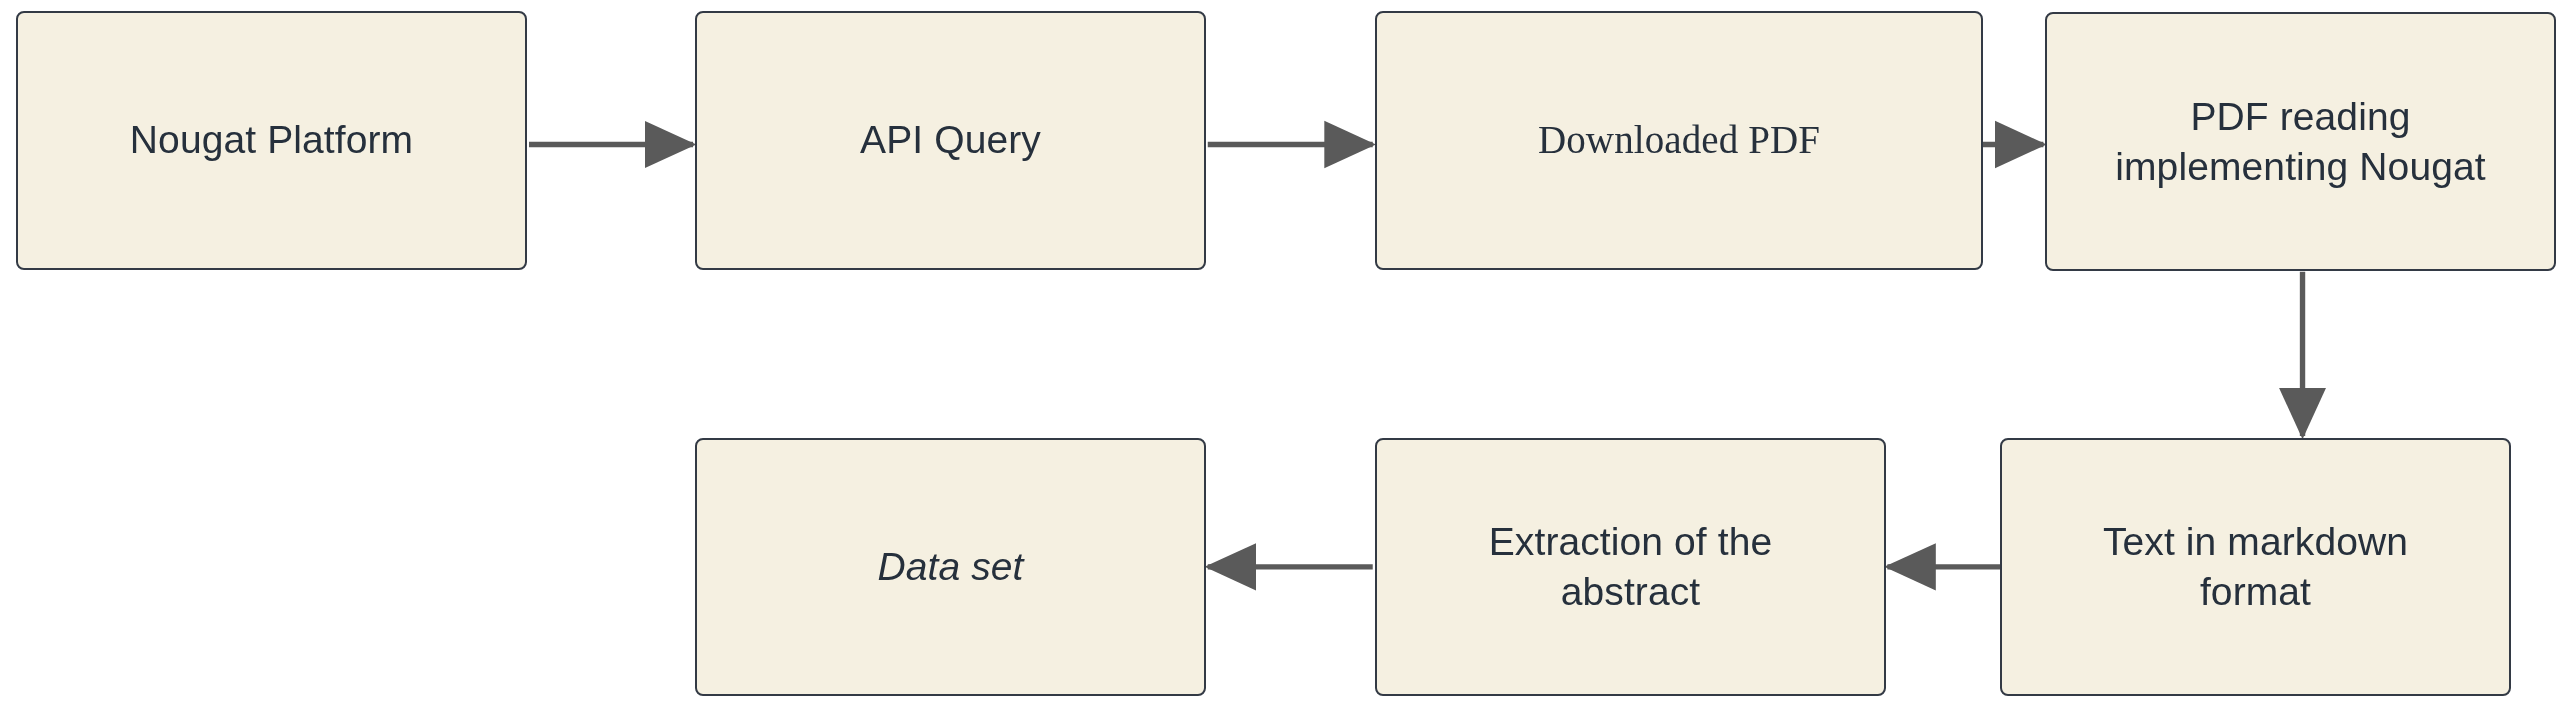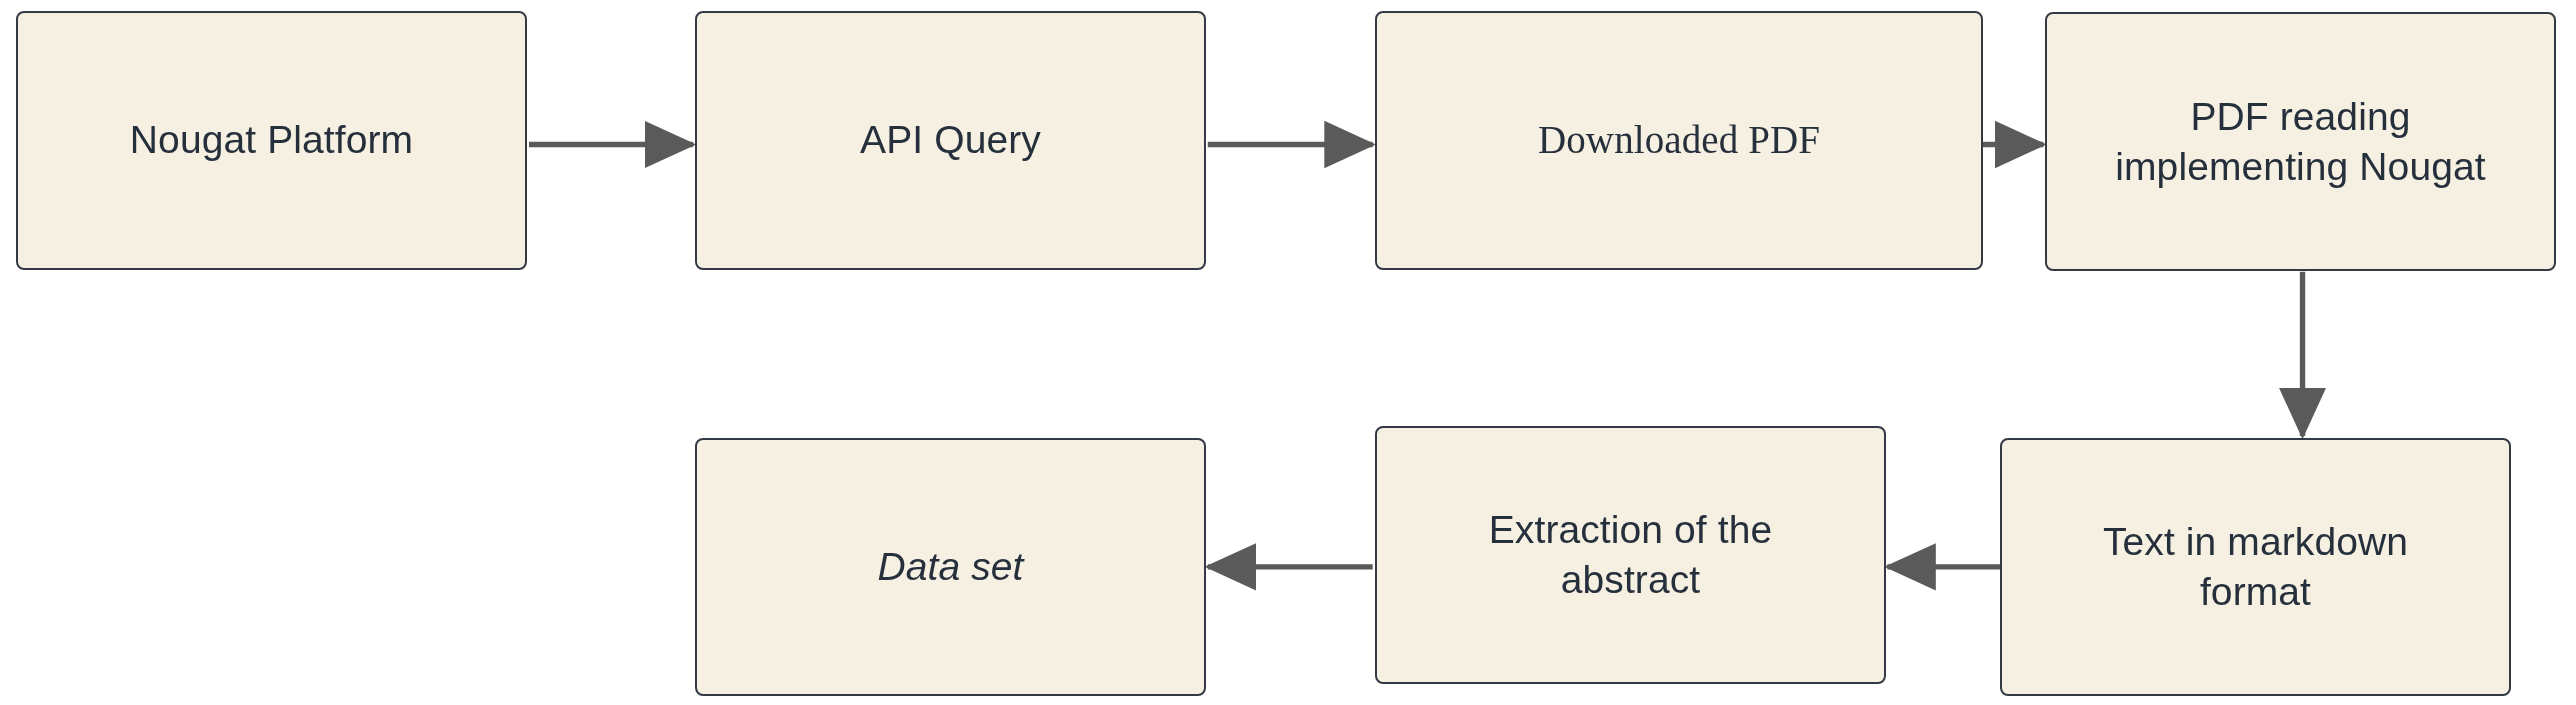--- a/index.html
+++ b/index.html
@@ -85,21 +85,21 @@
   <div class="node" style="left: 2045px; top: 12px; width: 511px; height: 259px;">
     <span class="label">PDF reading
 implementing Nougat</span>
   </div>
 
   <div class="node" style="left: 2000px; top: 438px; width: 511px; height: 258px;">
     <span class="label">Text in markdown
 format</span>
   </div>
 
-  <div class="node" style="left: 1375px; top: 426px; width: 511px; height: 258px;">
+  <div class="node" style="left: 1375px; top: 438px; width: 511px; height: 258px;">
     <span class="label">Extraction of the
 abstract</span>
   </div>
 
   <div class="node" style="left: 695px; top: 438px; width: 511px; height: 258px; font-style: italic;">
     <span class="label">Data set</span>
   </div>
 
 </div>
 

